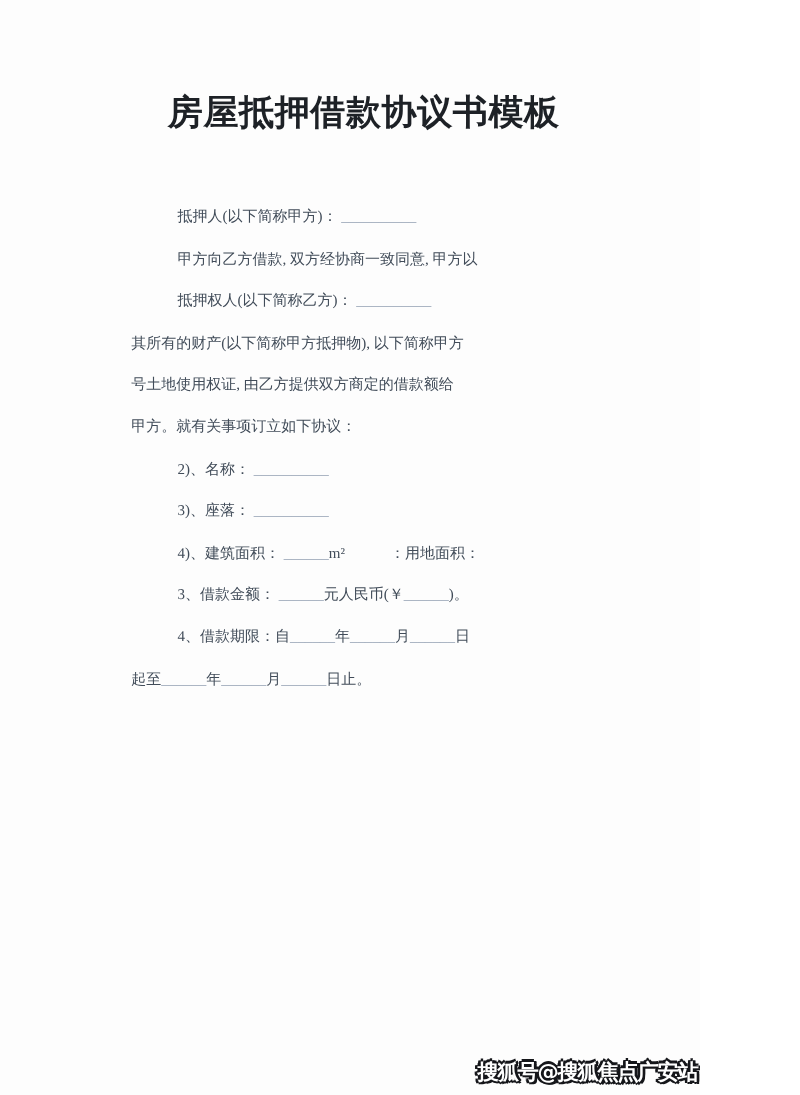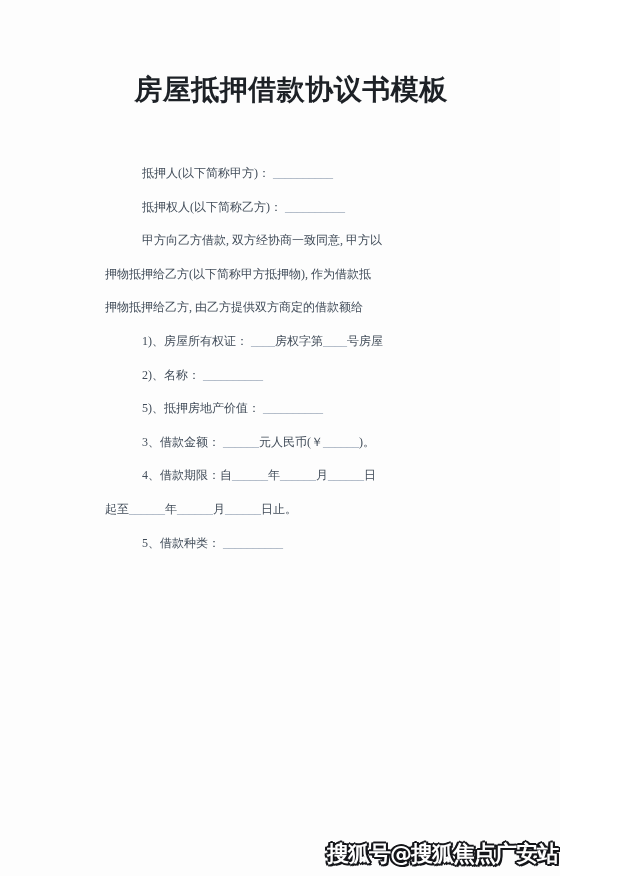--- a/index.html
+++ b/index.html
@@ -36,48 +36,48 @@
   }
   .doc-line { white-space: pre-wrap; }
   .doc-line.indent { text-indent: 37px; }
   .blank { color: #94a1b3; }
   .watermark {
     position: absolute;
     right: 2px;
     bottom: 7px;
     margin: 0;
     font-family: "DejaVu Sans", "Liberation Sans", sans-serif;
-    font-size: 22px;
+    font-size: 17px;
     font-weight: bold;
     letter-spacing: -1px;
     color: #ffffff;
     text-shadow:
       -2px -1px 0 #15161a, 2px -1px 0 #15161a,
       -2px  1px 0 #15161a, 2px  2px 0 #15161a,
        0   -2px 0 #15161a, 0    2px 0 #15161a,
       -2px  0   0 #15161a, 2px  0   0 #15161a,
        1px  1px 0 #15161a, -1px -1px 0 #15161a;
     text-align: right;
   }
 </style>
 </head>
 <body>
 
 <div class="page">
   <h1 class="doc-title">房屋抵押借款协议书模板</h1>
 
   <div class="doc-body">
       <div class="doc-line indent">抵押人(以下简称甲方)： <span class="blank">__________</span></div>
+      <div class="doc-line indent">甲方向乙方借款, 双方经协商一致同意, 甲方以</div>
       <div class="doc-line indent">抵押权人(以下简称乙方)： <span class="blank">__________</span></div>
-      <div class="doc-line indent">甲方向乙方借款, 双方经协商一致同意, 甲方以</div>
-      <div class="doc-line">押物抵押给乙方(以下简称甲方抵押物), 作为借款抵</div>
-      <div class="doc-line">押物抵押给乙方, 由乙方提供双方商定的借款额给</div>
-      <div class="doc-line indent">1)、房屋所有权证： <span class="blank">____</span>房权字第<span class="blank">____</span>号房屋</div>
+      <div class="doc-line">其所有的财产(以下简称甲方抵押物), 以下简称甲方</div>
+      <div class="doc-line">号土地使用权证, 由乙方提供双方商定的借款额给</div>
+      <div class="doc-line">甲方。就有关事项订立如下协议：</div>
       <div class="doc-line indent">2)、名称： <span class="blank">__________</span></div>
-      <div class="doc-line indent">5)、抵押房地产价值： <span class="blank">__________</span></div>
+      <div class="doc-line indent">3)、座落： <span class="blank">__________</span></div>
+      <div class="doc-line indent">4)、建筑面积： <span class="blank">______</span>m²　　　：用地面积：</div>
       <div class="doc-line indent">3、借款金额： <span class="blank">______</span>元人民币(￥<span class="blank">______</span>)。</div>
       <div class="doc-line indent">4、借款期限：自<span class="blank">______</span>年<span class="blank">______</span>月<span class="blank">______</span>日</div>
       <div class="doc-line">起至<span class="blank">______</span>年<span class="blank">______</span>月<span class="blank">______</span>日止。</div>
-      <div class="doc-line indent">5、借款种类： <span class="blank">__________</span></div>
     </div>
 
   <div class="watermark">搜狐号@搜狐焦点广安站</div>
 </div>
 
 </body></html>

